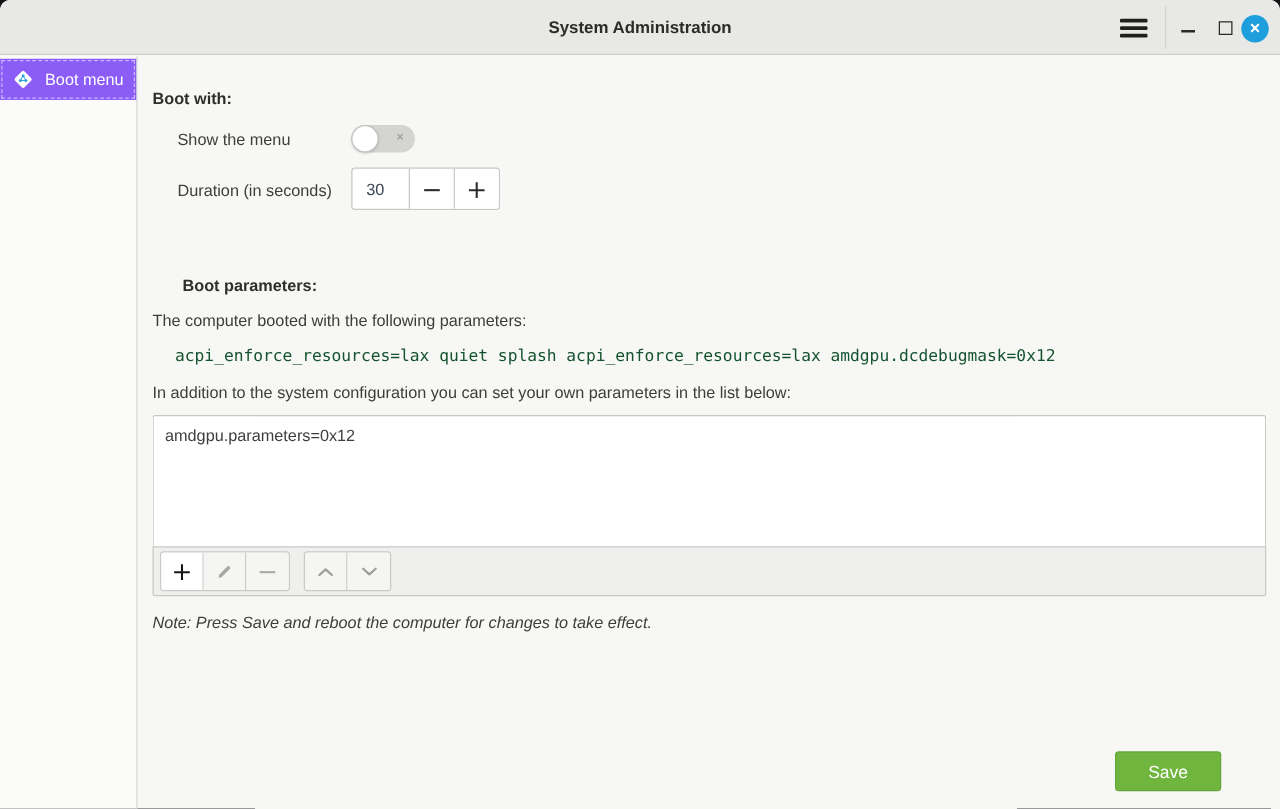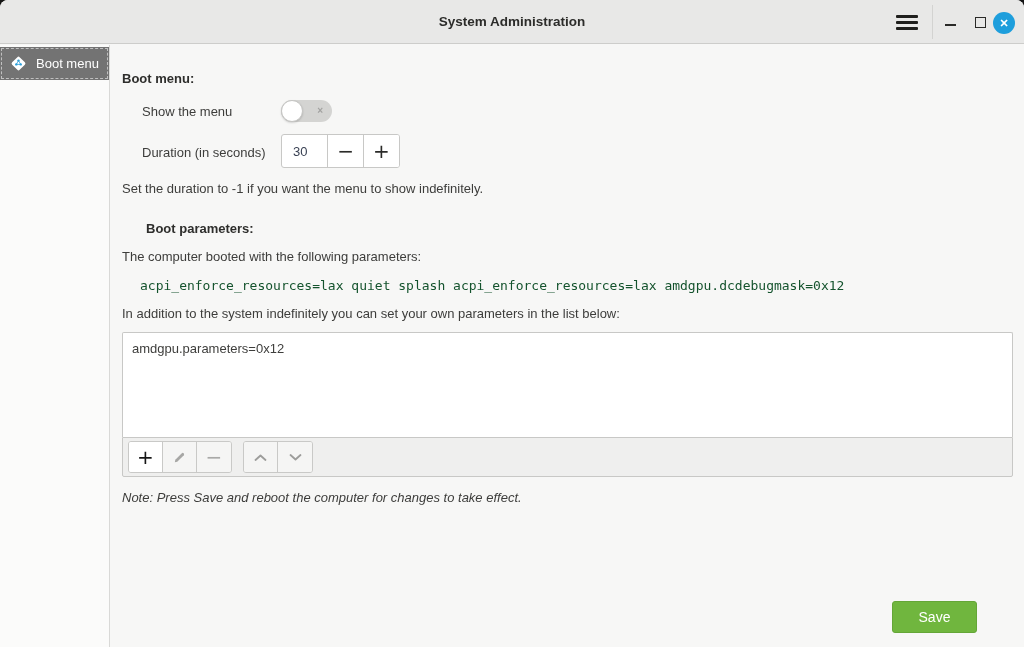--- a/index.html
+++ b/index.html
@@ -33,21 +33,21 @@
     background:#1E9EDC; color:#FFFFFF; text-align:center; line-height:22px;
     font-size:11px; font-weight:bold; cursor:pointer;
   }
   
   .sidebar {
     position:absolute; top:45px; left:0; bottom:0; width:110px;
     background:#FBFBFA; border-right:1px solid #D9D9D7;
   }
   .sidebar-item {
     position:absolute; top:2px; left:0; width:109px; height:33px;
-    background:#737373; color:#FFFFFF;
+    background:#8b5cf6; color:#FFFFFF;
     display:flex; align-items:center; gap:9px; padding-left:10px;
     outline:1px dashed rgba(255,255,255,0.55); outline-offset:-2px;
     cursor:pointer;
   }
   .sidebar-item .label { font-size:13px; }
   
   .section-heading { position:absolute; font-weight:bold; color:#2E2E2C; }
   .lbl { position:absolute; color:#3D3D3B;text-align:center; }
   .mono {
     position:absolute; font-family:"DejaVu Sans Mono", monospace;
@@ -147,41 +147,40 @@
         </g>
         <path d="M8.5 5.6 L6.3 9.4 L10.7 9.4 Z" fill="none" stroke="#2E9FD9" stroke-width="0.8"></path>
         <circle cx="8.5" cy="5.6" r="1.2" fill="#2E9FD9"></circle>
         <circle cx="6.3" cy="9.4" r="1.2" fill="#2E9FD9"></circle>
         <circle cx="10.7" cy="9.4" r="1.2" fill="#2E9FD9"></circle>
       </svg>
       <span class="label">Boot menu</span>
     </div>
   </div>
 
-  <div class="section-heading" style="left:122px; top:71px;">Boot menu:</div>
+  <div class="section-heading" style="left:122px; top:71px;">Boot with:</div>
 
   <div class="lbl" style="left:142px; top:104px;">Show the menu</div>
   <div class="toggle">
     <div class="knob"></div>
     <div class="off-mark">×</div>
   </div>
 
   <div class="lbl" style="left:142px; top:145px;">Duration (in seconds)</div>
   <div class="spinbox">
     <div class="spin-value">30</div>
     <div class="spin-btn">−</div>
     <div class="spin-btn">+</div>
   </div>
 
-  <div class="lbl" style="left:122px; top:181px;">Set the duration to -1 if you want the menu to show indefinitely.</div>
 
   <div class="section-heading" style="left:122px; top:221px;padding-left:24px;">Boot parameters:</div>
   <div class="lbl" style="left:122px; top:249px;">The computer booted with the following parameters:</div>
   <div class="mono" style="left:140px; top:278px;">acpi_enforce_resources=lax quiet splash acpi_enforce_resources=lax amdgpu.dcdebugmask=0x12</div>
-  <div class="lbl" style="left:122px; top:306px;">In addition to the system indefinitely you can set your own parameters in the list below:</div>
+  <div class="lbl" style="left:122px; top:306px;">In addition to the system configuration you can set your own parameters in the list below:</div>
 
   <div class="listbox">
     <div class="list-item">amdgpu.parameters=0x12</div>
   </div>
 
   <div class="toolbar">
     <div class="btn-group">
       <div class="tb-btn enabled">
         <span class="glyph">+</span>
       </div>

